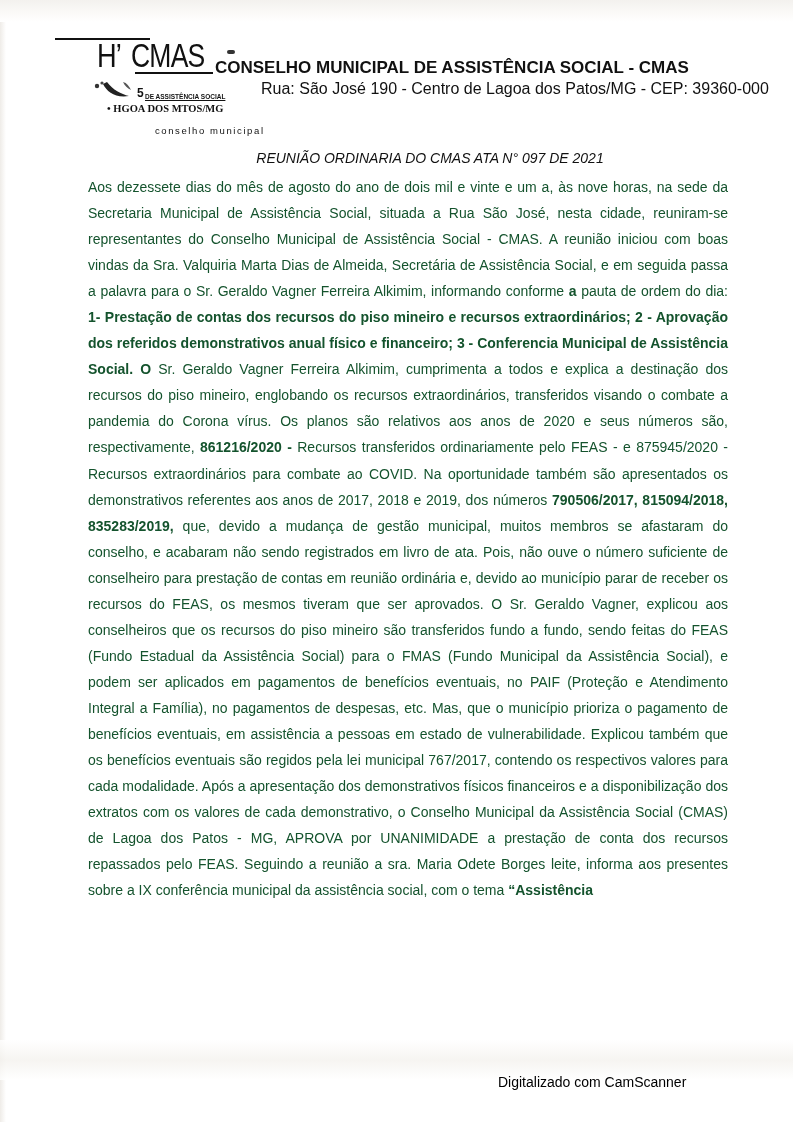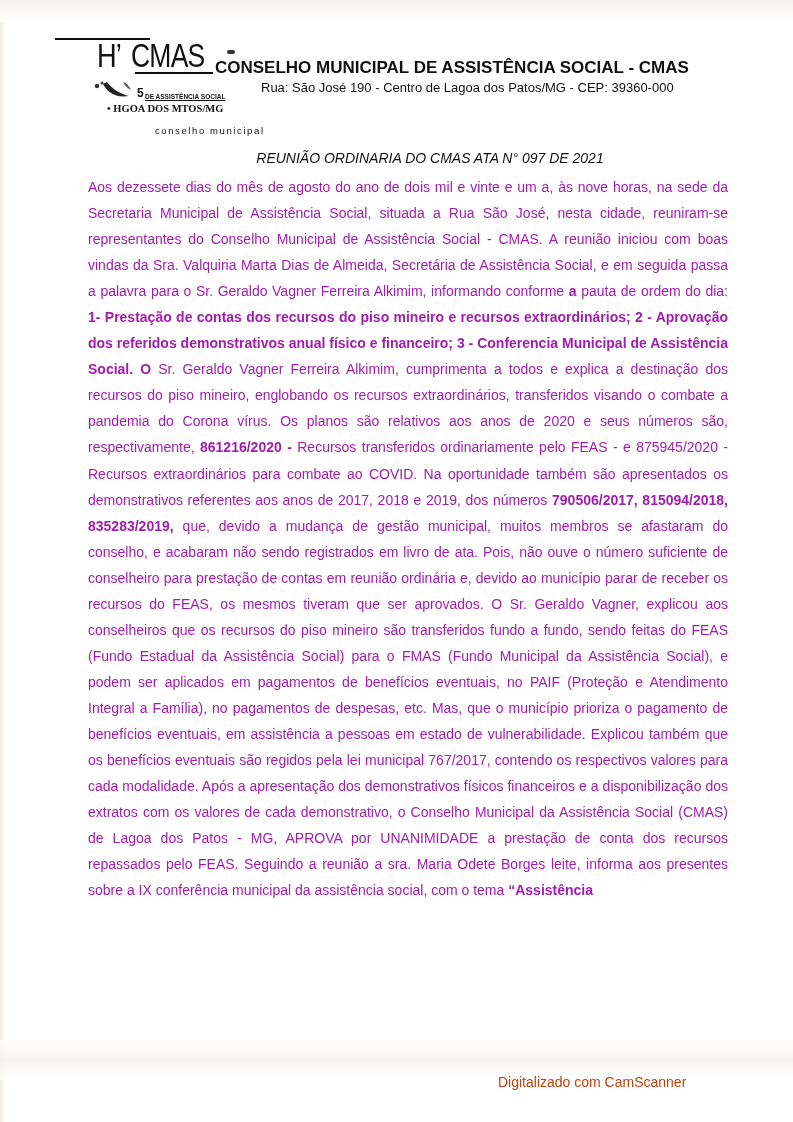--- a/index.html
+++ b/index.html
@@ -60,41 +60,41 @@
     .logo-five {
       position: absolute; left: 82px; top: 56px; font-size: 12px; font-weight: bold;
     }
     .logo-sub1 {
       position: absolute; left: 100px; top: 51px; font-size: 9.5px; letter-spacing: 1.6px; white-space: nowrap; margin-top: 44px;
     }
     .logo-sub2 {
       position: absolute; left: 90px; top: 63px; font-size: 6.5px; font-weight: bold; text-decoration: underline; white-space: nowrap;
     }
     .address {
-      position: absolute; left: 206px; top: 50px; font-size: 13px; white-space: nowrap;
+      position: absolute; left: 206px; top: 50px; font-size: 16px; white-space: nowrap;
     }
     .city-label {
       position: absolute; left: 52px; top: 73px;
       font-family: "Liberation Serif", serif; font-weight: bold; font-size: 10.5px; white-space: nowrap;
     }
 
     
     .doc-title {
       position: absolute; left: 0; top: 150px; width: 860px; text-align: center;
       font-style: italic; font-size: 14px; color: #111;
     }
     .doc-body {
       position: absolute; left: 88px; top: 174px; width: 640px;
-      font-size: 14px; line-height: 26.05px; text-align: justify; color: #a21caf;
+      font-size: 14px; line-height: 26.05px; text-align: justify; color: #14532d;
     }
     .doc-body p { margin: 0; }
     .doc-body b { font-weight: bold; }
 
     .footer-scan {
-      position: absolute; left: 498px; top: 1074px; font-size: 14px; color: #c2410c; white-space: nowrap;
+      position: absolute; left: 498px; top: 1074px; font-size: 14px; color: #000000; white-space: nowrap;
     }
   </style>
 </head>
 <body>
 
 <div class="left-edge"></div>
 <div class="scan-noise-top"></div>
 <div class="scan-noise-bottom"></div>
 
 <div class="letterhead">

